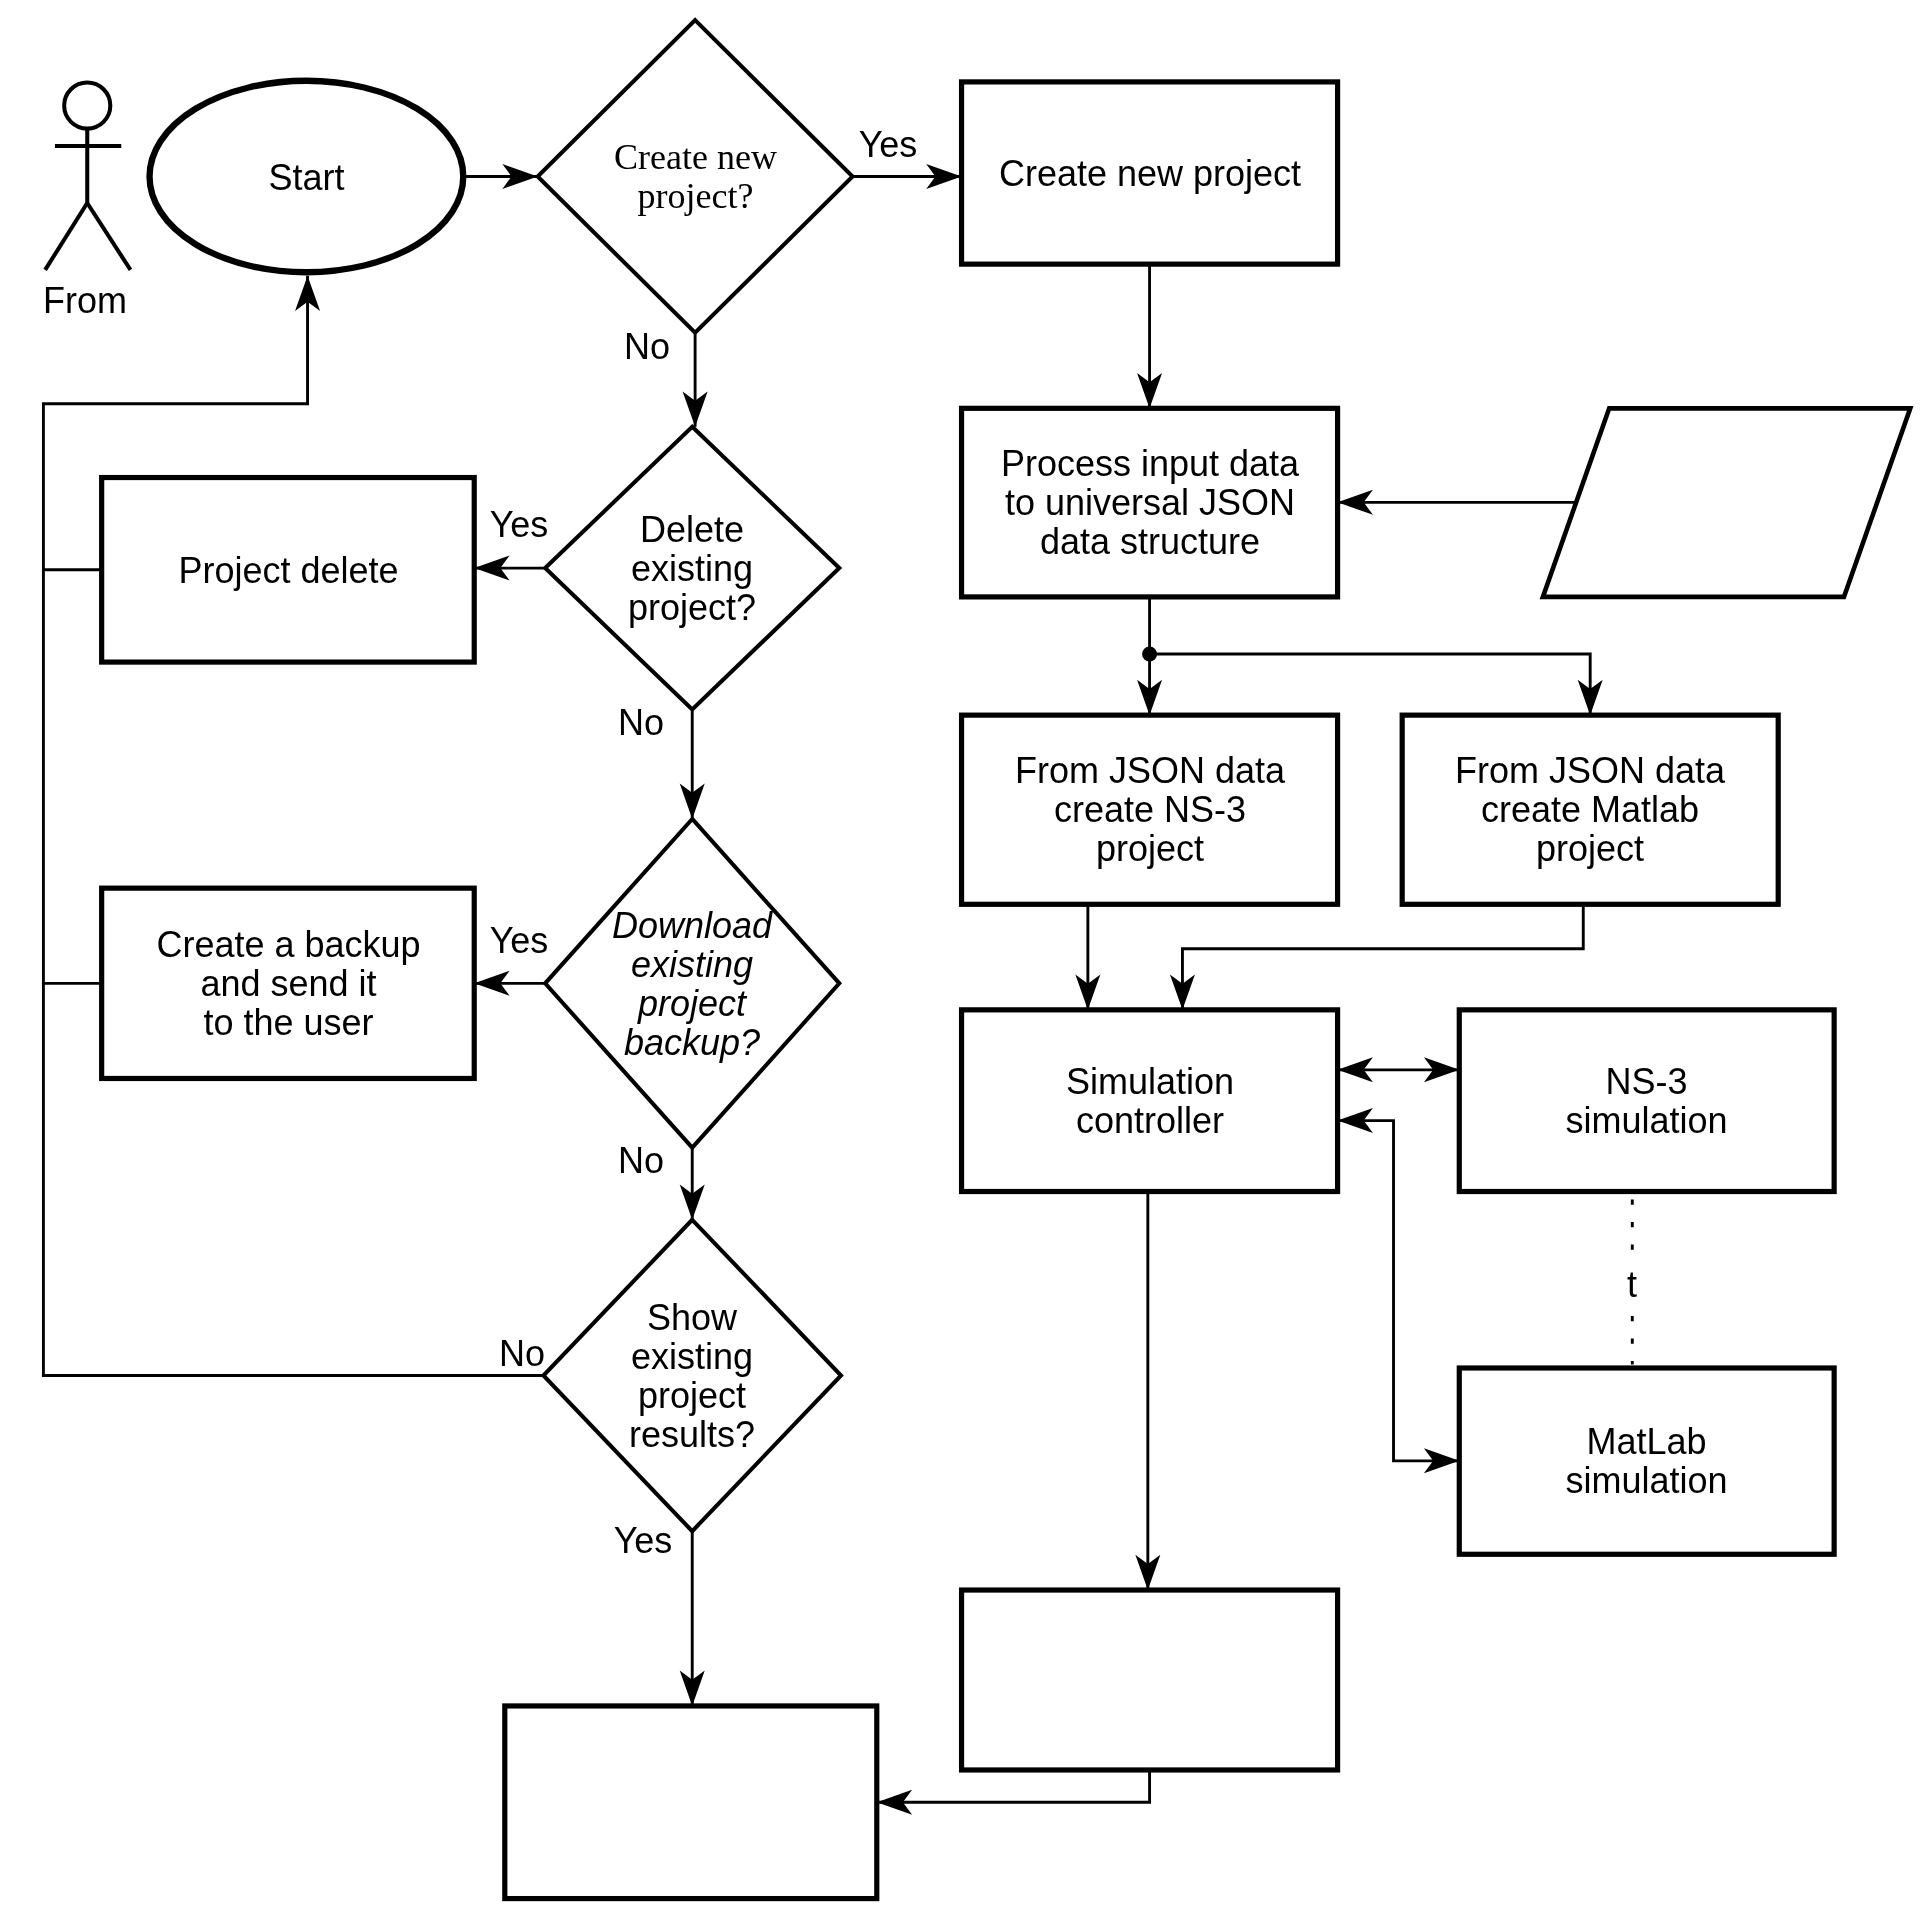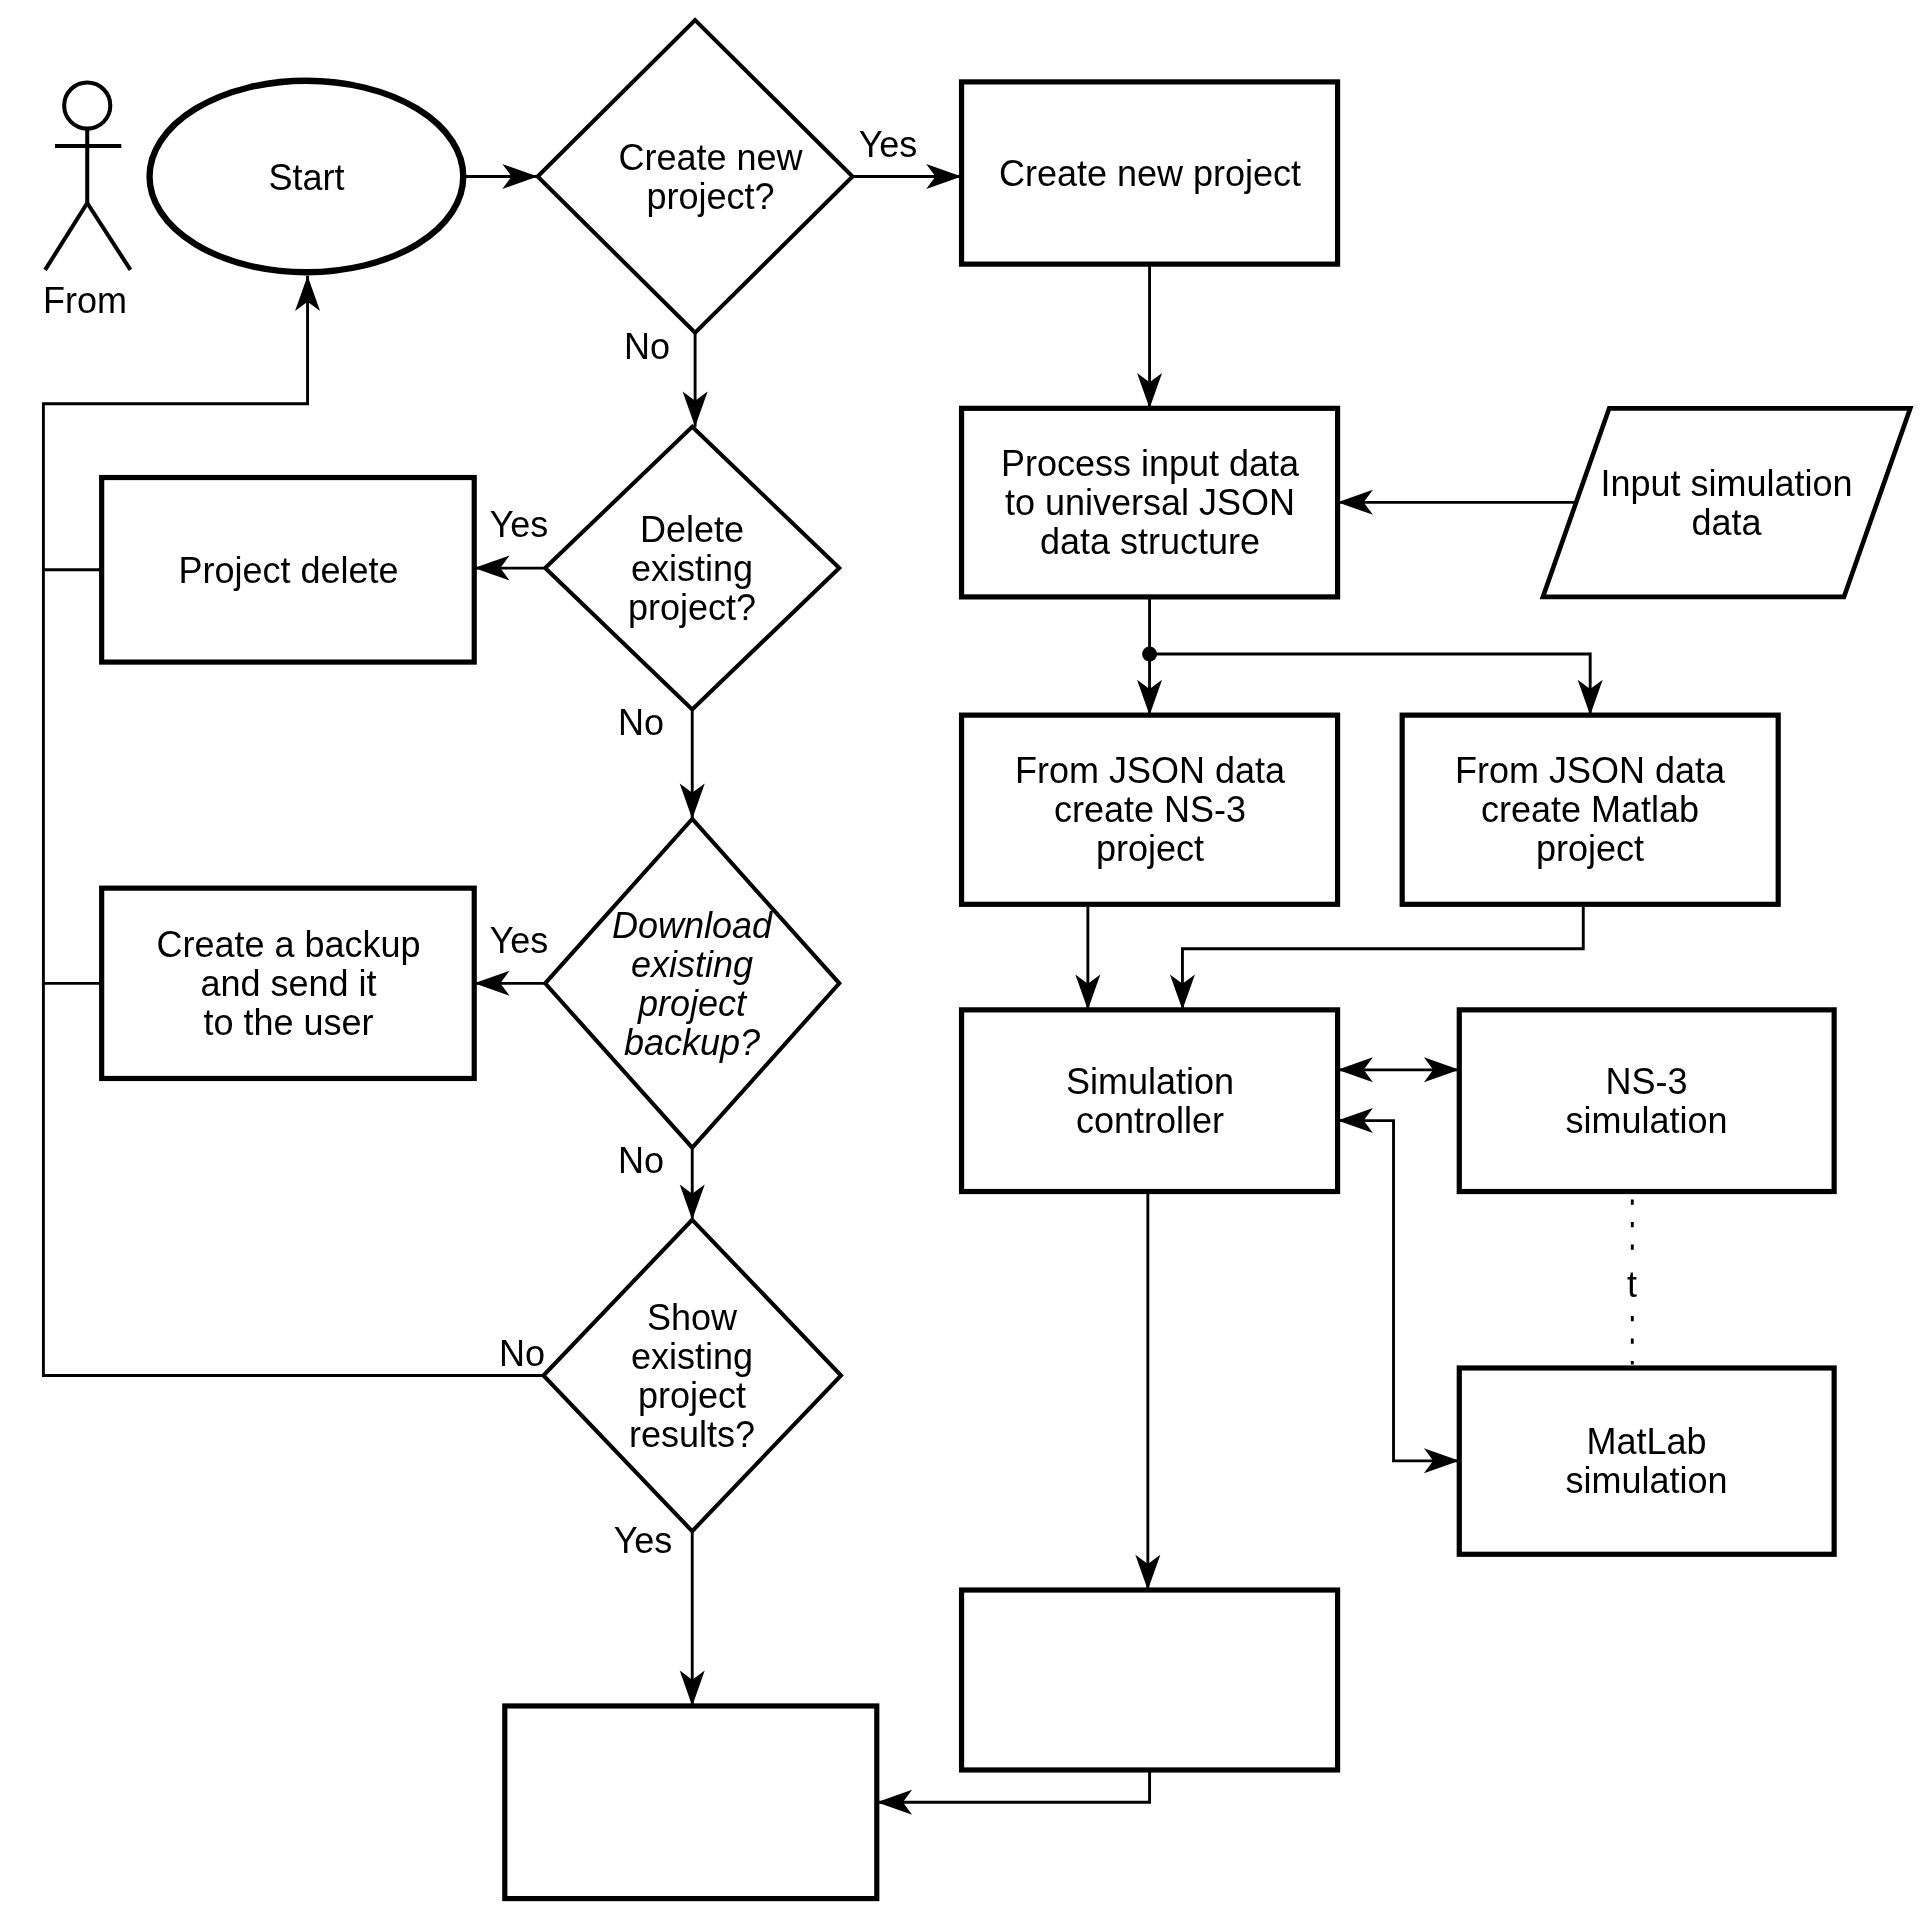--- a/index.html
+++ b/index.html
@@ -80,31 +80,29 @@
       <line x1="2830" y1="2080" x2="2830" y2="2168" stroke-dasharray="9 30"></line>
       <line x1="2830" y1="2282" x2="2830" y2="2366" stroke-dasharray="9 30"></line>
     </g>
     <circle cx="1993" cy="1134" r="13" fill="#000"></circle>
   </svg>
 
   <div class="lbl" style="left:16px;top:280px;width:138px;height:40px;">From</div>
 
   <div class="lbl" style="left:191px;top:156px;width:231px;height:42px;">Start</div>
 
-  <div class="lbl" style="left:553px;top:20px;width:315px;height:313px;">Create new
+  <div class="lbl" style="left:538px;top:20px;width:315px;height:313px;font-family:Liberation Serif, serif;">Create new
 project?</div>
 
   <div class="lbl" style="left:962px;top:408px;width:376px;height:189px;">Process input data
 to universal JSON
 data structure</div>
 
   <div class="lbl" style="left:962px;top:82px;width:376px;height:182px;">Create new project</div>
 
-  <div class="lbl" style="left:1543px;top:408px;width:367px;height:189px;">Input simulation
-data</div>
 
   <div class="lbl" style="left:962px;top:715px;width:376px;height:189px;">From JSON data
 create NS-3
 project</div>
 
   <div class="lbl" style="left:1402px;top:715px;width:376px;height:189px;">From JSON data
 create Matlab
 project</div>
 
   <div class="lbl" style="left:962px;top:1010px;width:376px;height:182px;">Simulation

